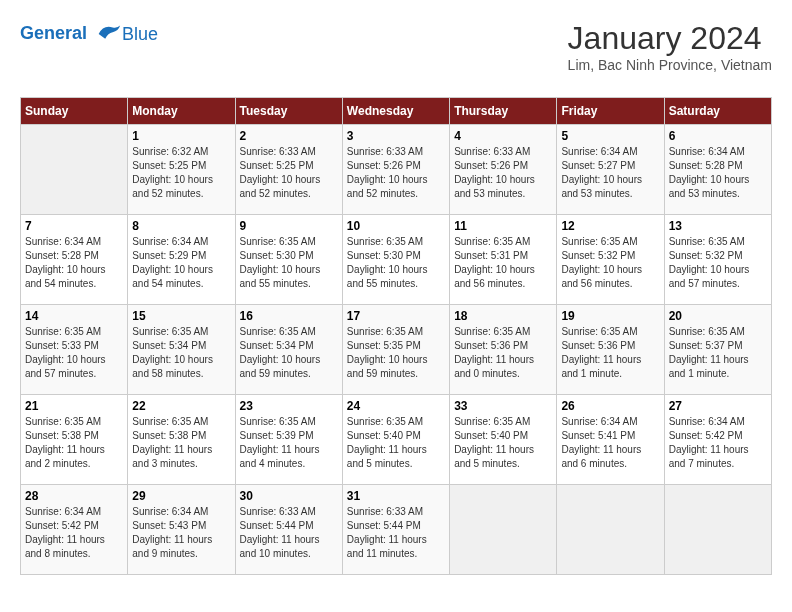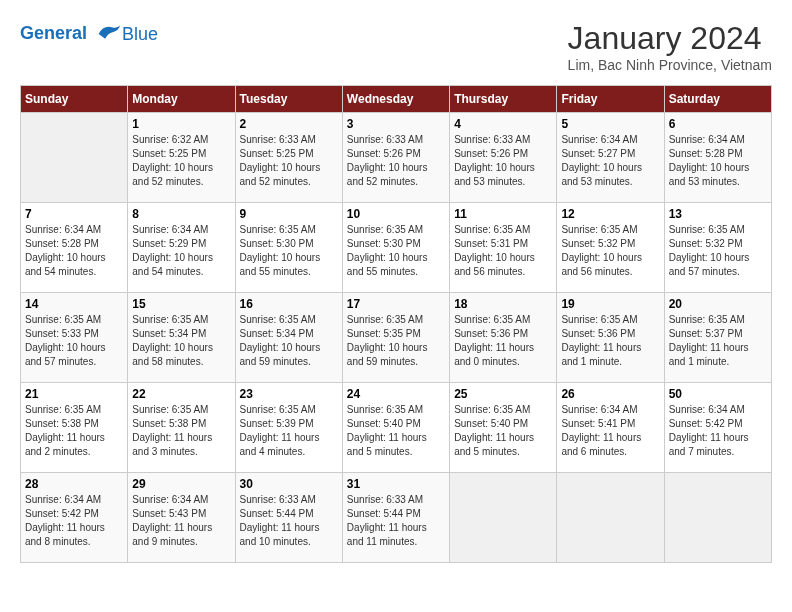--- a/index.html
+++ b/index.html
@@ -7,21 +7,21 @@
       font-family: Arial, sans-serif;
       background: #fff;
       width: 792px;
       min-height: 612px;
       padding: 20px;
     }
     .header {
       display: flex;
       justify-content: space-between;
       align-items: flex-start;
-      margin-bottom: 12px;
+      margin-bottom: 24px;
     }
     .logo {
       display: flex;
       align-items: center;
     }
     .logo-icon {
       width: 28px;
       height: 28px;
       margin-left: 4px;
     }
@@ -281,35 +281,35 @@
 and 4 minutes.</div>
         </td>
         <td>
           <div class="day-num">24</div>
           <div class="day-info" style="white-space: pre-line;">Sunrise: 6:35 AM
 Sunset: 5:40 PM
 Daylight: 11 hours
 and 5 minutes.</div>
         </td>
         <td>
-          <div class="day-num">25</div>
+          <div class="day-num">33</div>
           <div class="day-info" style="white-space: pre-line;">Sunrise: 6:35 AM
 Sunset: 5:40 PM
 Daylight: 11 hours
 and 5 minutes.</div>
         </td>
         <td>
           <div class="day-num">26</div>
           <div class="day-info" style="white-space: pre-line;">Sunrise: 6:34 AM
 Sunset: 5:41 PM
 Daylight: 11 hours
 and 6 minutes.</div>
         </td>
         <td>
-          <div class="day-num">50</div>
+          <div class="day-num">27</div>
           <div class="day-info" style="white-space: pre-line;">Sunrise: 6:34 AM
 Sunset: 5:42 PM
 Daylight: 11 hours
 and 7 minutes.</div>
         </td>
       </tr>
       <tr>
         <td>
           <div class="day-num">28</div>
           <div class="day-info" style="white-space: pre-line;">Sunrise: 6:34 AM

